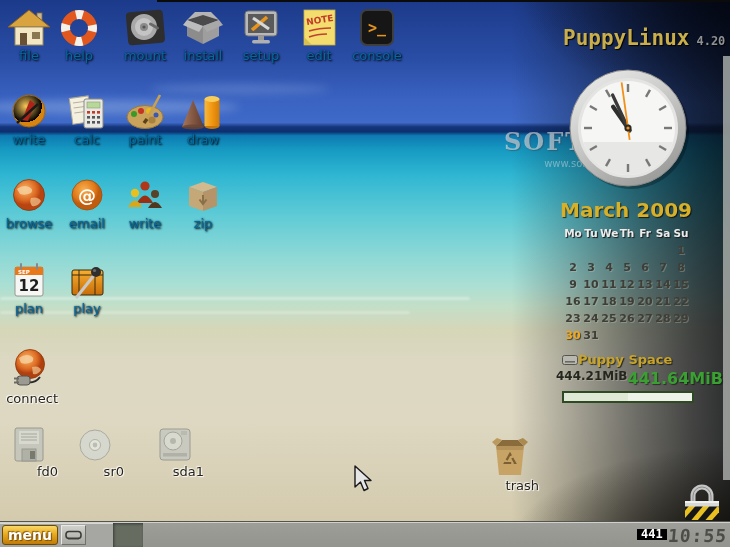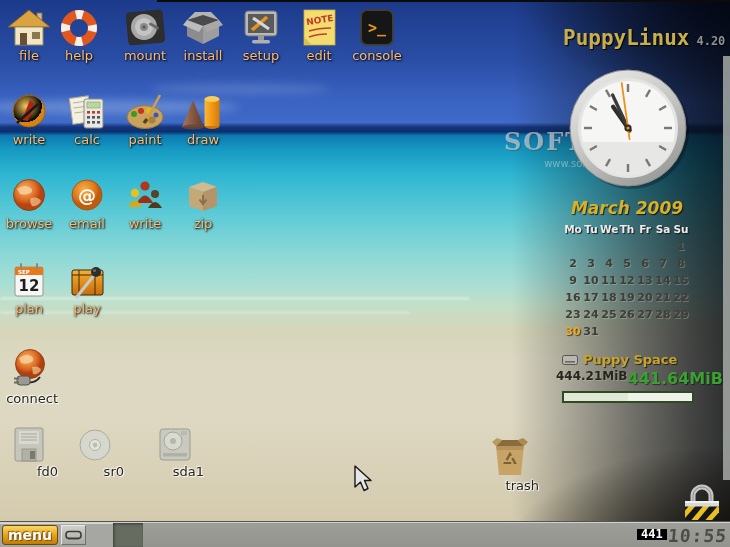--- a/index.html
+++ b/index.html
@@ -35,47 +35,47 @@
   
   .watermark{position:absolute;left:488px;top:127px;width:210px;text-align:center;z-index:2;}
   .wm1{font-family:"DejaVu Serif",serif;font-weight:bold;font-size:24px;letter-spacing:2px;
        color:rgba(238,238,240,0.55);text-shadow:1px 1px 1px rgba(60,60,70,0.45);}
   .wm2{font-size:10px;color:rgba(235,235,238,0.42);margin-top:2px;}
 
   
   .dicon{position:absolute;width:58px;text-align:center;z-index:5;cursor:default;}
   .dicon svg{display:block;margin:0 auto;}
   .lbl{font-size:13px;line-height:14px;margin-top:1px;}
-  .lbl-light .lbl{color:#fdba74;
+  .lbl-light .lbl{color:#0369a1;
        text-shadow:1px 1px 2px rgba(0,0,0,0.95),0 0 2px rgba(0,0,0,0.6);}
   .lbl-dark .lbl{color:#26241a;
        text-shadow:0 0 2px #fff,1px 1px 1px rgba(255,255,255,0.95),-1px -1px 1px rgba(255,255,255,0.8);text-align:right;}
 
   
   .brand{position:absolute;left:563px;top:26px;z-index:4;white-space:nowrap;}
   .brand .bn{font-family:"DejaVu Sans Mono",monospace;font-weight:bold;font-size:21px;
              color:#c9ae4a;text-shadow:1px 1px 1px #000;}
   .brand .bv{font-family:"DejaVu Sans Mono",monospace;font-weight:bold;font-size:12px;
              color:#8e9296;margin-left:7px;text-shadow:1px 1px 1px #000;}
 
   .clockw{position:absolute;left:566px;top:66px;z-index:4;}
 
   .calendar{position:absolute;left:560px;top:198px;width:134px;z-index:4;}
-  .cal-title{text-align:center;font-weight:bold;font-size:17px;color:#d8b028;
-             text-shadow:1px 1px 1px rgba(0,0,0,0.7);margin-bottom:5px;font-style:italic;}
+  .cal-title{font-weight:bold;font-size:20px;color:#d8b028;
+             text-shadow:1px 1px 1px rgba(0,0,0,0.7);margin-bottom:5px;}
   .cal-grid{display:grid;grid-template-columns:repeat(7,18px);grid-auto-rows:17px;
             justify-content:center;}
   .ch{font-weight:bold;font-size:10.5px;color:#ececec;text-align:center;
       text-shadow:1px 1px 1px #1a1a1a;}
   .cc{font-weight:bold;font-size:11px;color:#3e3e36;text-align:center;
       text-shadow:1px 1px 0 rgba(205,205,195,0.3);}
   .cc.today{color:#f0a81c;text-shadow:1px 1px 1px rgba(0,0,0,0.6);}
 
   .pspace{position:absolute;left:556px;top:352px;width:140px;z-index:4;}
-  .ps-title{display:flex;align-items:center;gap:5px;padding-left:6px;}
+  .ps-title{display:flex;align-items:center;padding-left:6px;}
   .ps-title span{font-weight:bold;font-size:13px;color:#c8a428;
                  text-shadow:1px 1px 1px rgba(0,0,0,0.7);}
   .ps-vals{display:flex;justify-content:space-between;margin-top:2px;}
   .ps-used{font-weight:bold;font-size:12px;color:#26261e;
            text-shadow:1px 1px 0 rgba(200,200,190,0.35);}
   .ps-free{font-weight:bold;font-size:16px;color:#3aa032;text-shadow:1px 1px 1px rgba(0,0,0,0.5);}
   .ps-bar{margin-top:3px;margin-left:6px;width:128px;height:8px;border:2px solid #2e4a22;
           background:#eff2e8;position:relative;}
   .ps-fill{position:absolute;left:0;top:0;bottom:0;background:#dfe9d6;}
 

